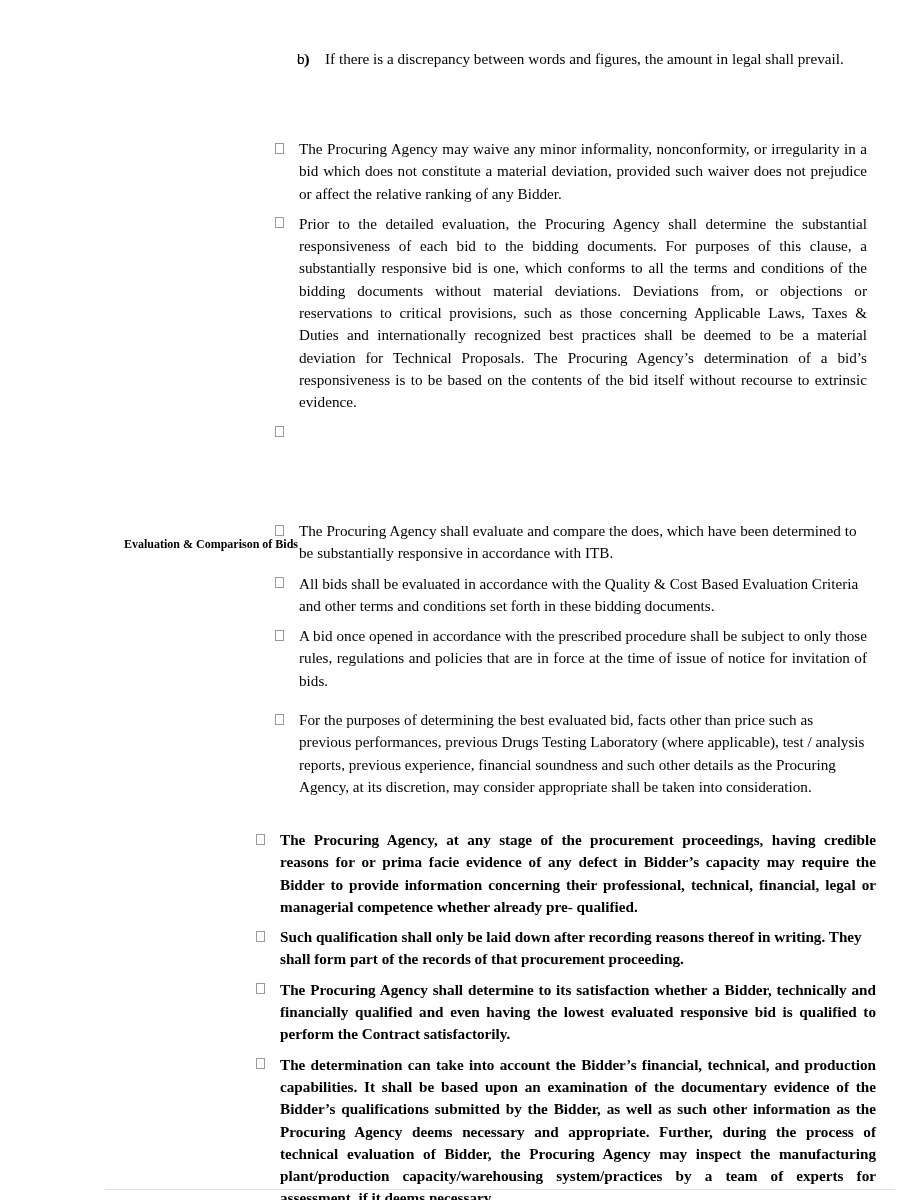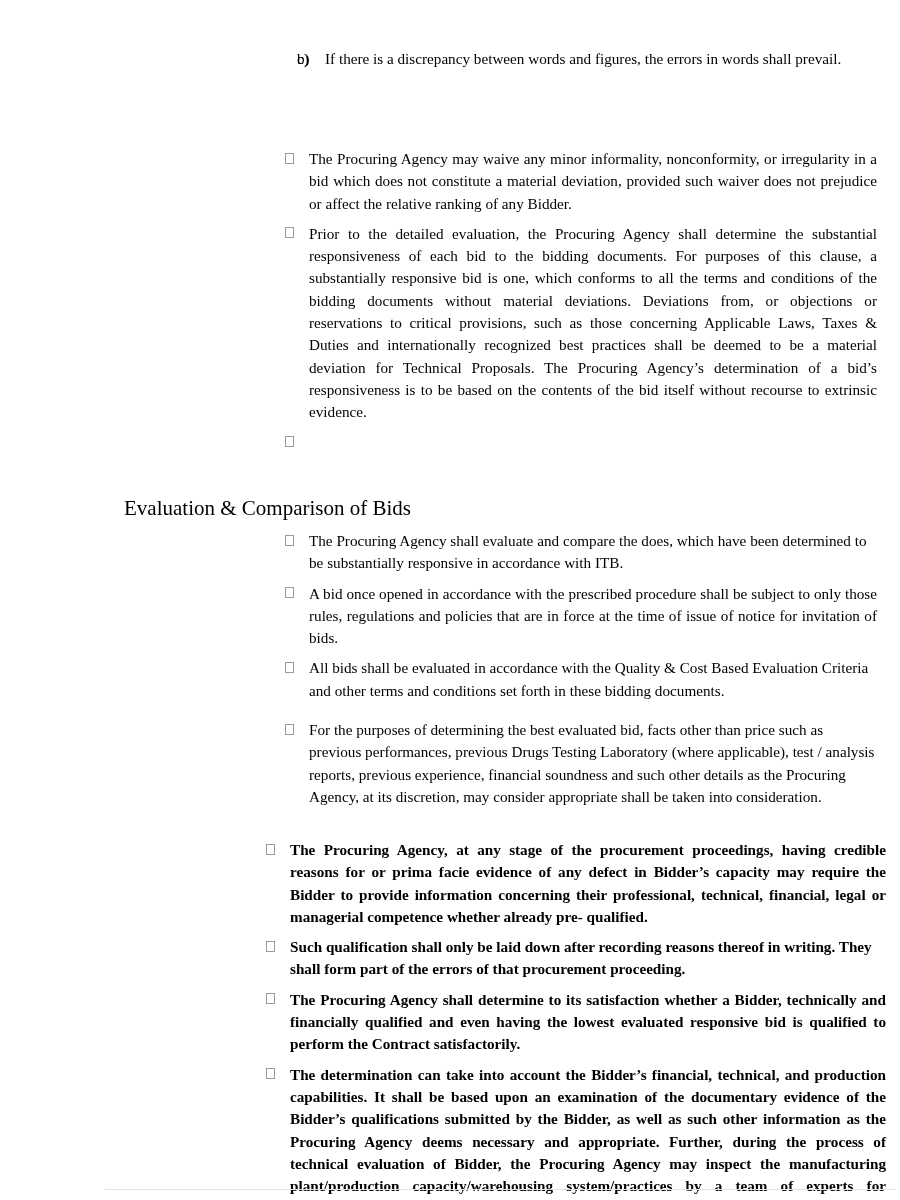--- a/index.html
+++ b/index.html
@@ -43,21 +43,21 @@
     position: absolute;
     left: 0;
     top: 0;
     width: 22px;
     text-align: left;
     font-size: 15.2px;
   }
 
   
   .sq-list {
-    margin: 10px;
+    margin: 0;
     padding: 0;
     list-style: none;
   }
   .sq-item {
     position: relative;
     padding-left: 24px;
     font-size: 15.2px;
     line-height: 22.3px;
   }
   .sq-item .sqbullet {
@@ -68,23 +68,24 @@
     height: 11px;
     border: 1px solid #9a9a9a;
     box-sizing: border-box;
     background: transparent;
   }
   .justify { text-align: justify; text-justify: inter-word; }
   .leftal  { text-align: left; }
 
   
   .heading {
-    font-weight: normal;
-    font-size: 21px;
+    font-weight: bold;
+    font-size: 12px;
     line-height: 20px;
+    margin-top: 36px;
   }
 
   
   #sec-errors {
     position: absolute;
     left: 297px;
     top: 48px;
     width: 570px;
   }
   #sec-waive {
@@ -136,21 +137,21 @@
 <body>
 
 <div class="page">
 
   <ul class="lettered-list" id="sec-errors">
     <li class="lettered-item justify">
       <span class="marker">b)</span>
     </li>
     <li class="lettered-item leftal">
       <span class="marker">c)</span>
-      <span>If there is a discrepancy between words and figures, the errors in words shall prevail.</span>
+      <span>If there is a discrepancy between words and figures, the amount in legal shall prevail.</span>
     </li>
   </ul>
 
   <ul class="sq-list" id="sec-waive">
     <li class="sq-item justify">
       <span class="sqbullet"></span>
       <span>The Procuring Agency may waive any minor informality, nonconformity, or irregularity in a bid which does not constitute a material deviation, provided such waiver does not prejudice or affect the relative ranking of any Bidder.</span>
     </li>
     <li class="sq-item justify gap-small">
       <span class="sqbullet"></span>
@@ -161,43 +162,43 @@
     </li>
   </ul>
 
   <div class="heading" id="heading-evaluation">Evaluation &amp; Comparison of Bids</div>
 
   <ul class="sq-list" id="sec-evaluation">
     <li class="sq-item leftal">
       <span class="sqbullet"></span>
       <span>The Procuring Agency shall evaluate and compare the does, which have been determined to be substantially responsive in accordance with ITB.</span>
     </li>
+    <li class="sq-item leftal gap-small">
+      <span class="sqbullet"></span>
+      <span>All bids shall be evaluated in accordance with the Quality &amp; Cost Based Evaluation Criteria and other terms and conditions set forth in these bidding documents.</span>
+    </li>
     <li class="sq-item justify gap-small">
       <span class="sqbullet"></span>
       <span>A bid once opened in accordance with the prescribed procedure shall be subject to only those rules, regulations and policies that are in force at the time of issue of notice for invitation of bids.</span>
-    </li>
-    <li class="sq-item leftal gap-small">
-      <span class="sqbullet"></span>
-      <span>All bids shall be evaluated in accordance with the Quality &amp; Cost Based Evaluation Criteria and other terms and conditions set forth in these bidding documents.</span>
     </li>
     <li class="sq-item leftal gap-before">
       <span class="sqbullet"></span>
       <span>For the purposes of determining the best evaluated bid, facts other than price such as previous performances, previous Drugs Testing Laboratory (where applicable), test / analysis reports, previous experience, financial soundness and such other details as the Procuring Agency, at its discretion, may consider appropriate shall be taken into consideration.</span>
     </li>
   </ul>
 
 
   <ul class="sq-list" id="sec-qualification">
     <li class="sq-item justify">
       <span class="sqbullet"></span>
       <span>The Procuring Agency, at any stage of the procurement proceedings, having credible reasons for or prima facie evidence of any defect in Bidder’s capacity may require the Bidder to provide information concerning their professional, technical, financial, legal or managerial competence whether already pre- qualified.</span>
     </li>
     <li class="sq-item leftal gap-small">
       <span class="sqbullet"></span>
-      <span>Such qualification shall only be laid down after recording reasons thereof in writing. They shall form part of the errors of that procurement proceeding.</span>
+      <span>Such qualification shall only be laid down after recording reasons thereof in writing. They shall form part of the records of that procurement proceeding.</span>
     </li>
     <li class="sq-item justify gap-small">
       <span class="sqbullet"></span>
       <span>The Procuring Agency shall determine to its satisfaction whether a Bidder, technically and financially qualified and even having the lowest evaluated responsive bid is qualified to perform the Contract satisfactorily.</span>
     </li>
     <li class="sq-item justify gap-small">
       <span class="sqbullet"></span>
       <span>The determination can take into account the Bidder’s financial, technical, and production capabilities. It shall be based upon an examination of the documentary evidence of the Bidder’s qualifications submitted by the Bidder, as well as such other information as the Procuring Agency deems necessary and appropriate. Further, during the process of technical evaluation of Bidder, the Procuring Agency may inspect the manufacturing plant/production capacity/warehousing system/practices by a team of experts for assessment, if it deems necessary.</span>
     </li>
   </ul>

